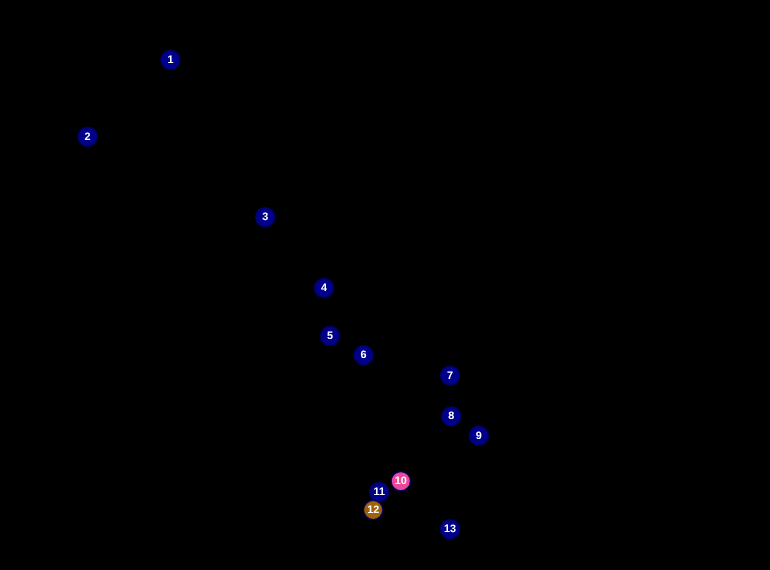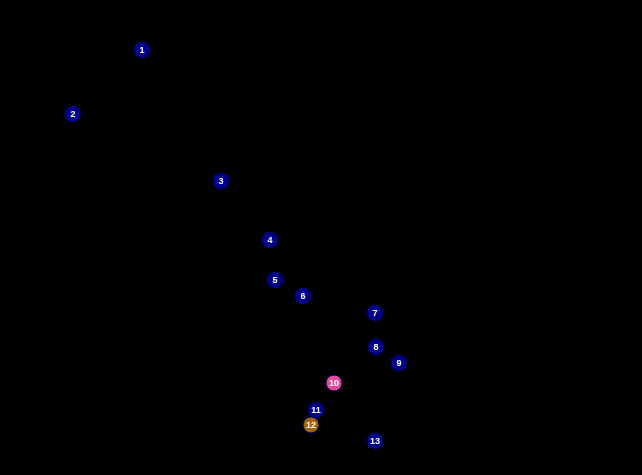--- a/index.html
+++ b/index.html
@@ -61,21 +61,21 @@
     </div>
     <div class="marker" style="left: 375px; top: 313px; background: rgb(0, 0, 139); border: 1px solid rgb(0, 0, 102); color: rgb(255, 255, 255);">
       <span class="marker-label">7</span>
     </div>
     <div class="marker" style="left: 376px; top: 347px; background: rgb(0, 0, 139); border: 1px solid rgb(0, 0, 102); color: rgb(255, 255, 255);">
       <span class="marker-label">8</span>
     </div>
     <div class="marker" style="left: 399px; top: 363px; background: rgb(0, 0, 139); border: 1px solid rgb(0, 0, 102); color: rgb(255, 255, 255);">
       <span class="marker-label">9</span>
     </div>
-    <div class="marker" style="left: 334px; top: 383px; background: #ec4899; border: 1px solid rgb(0, 0, 102); color: rgb(255, 255, 255);">
+    <div class="marker" style="left: 334px; top: 401px; background: #ec4899; border: 1px solid rgb(0, 0, 102); color: rgb(255, 255, 255);">
       <span class="marker-label">10</span>
     </div>
     <div class="marker" style="left: 316px; top: 410px; background: rgb(0, 0, 139); border: 1px solid rgb(0, 0, 102); color: rgb(255, 255, 255);">
       <span class="marker-label">11</span>
     </div>
     <div class="marker" style="left: 311px; top: 425px; background: #a16207; border: 1px solid rgb(0, 0, 102); color: rgb(255, 255, 255);">
       <span class="marker-label">12</span>
     </div>
     <div class="marker" style="left: 375px; top: 441px; background: rgb(0, 0, 139); border: 1px solid rgb(0, 0, 102); color: rgb(255, 255, 255); justify-content: center;">
       <span class="marker-label">13</span>

